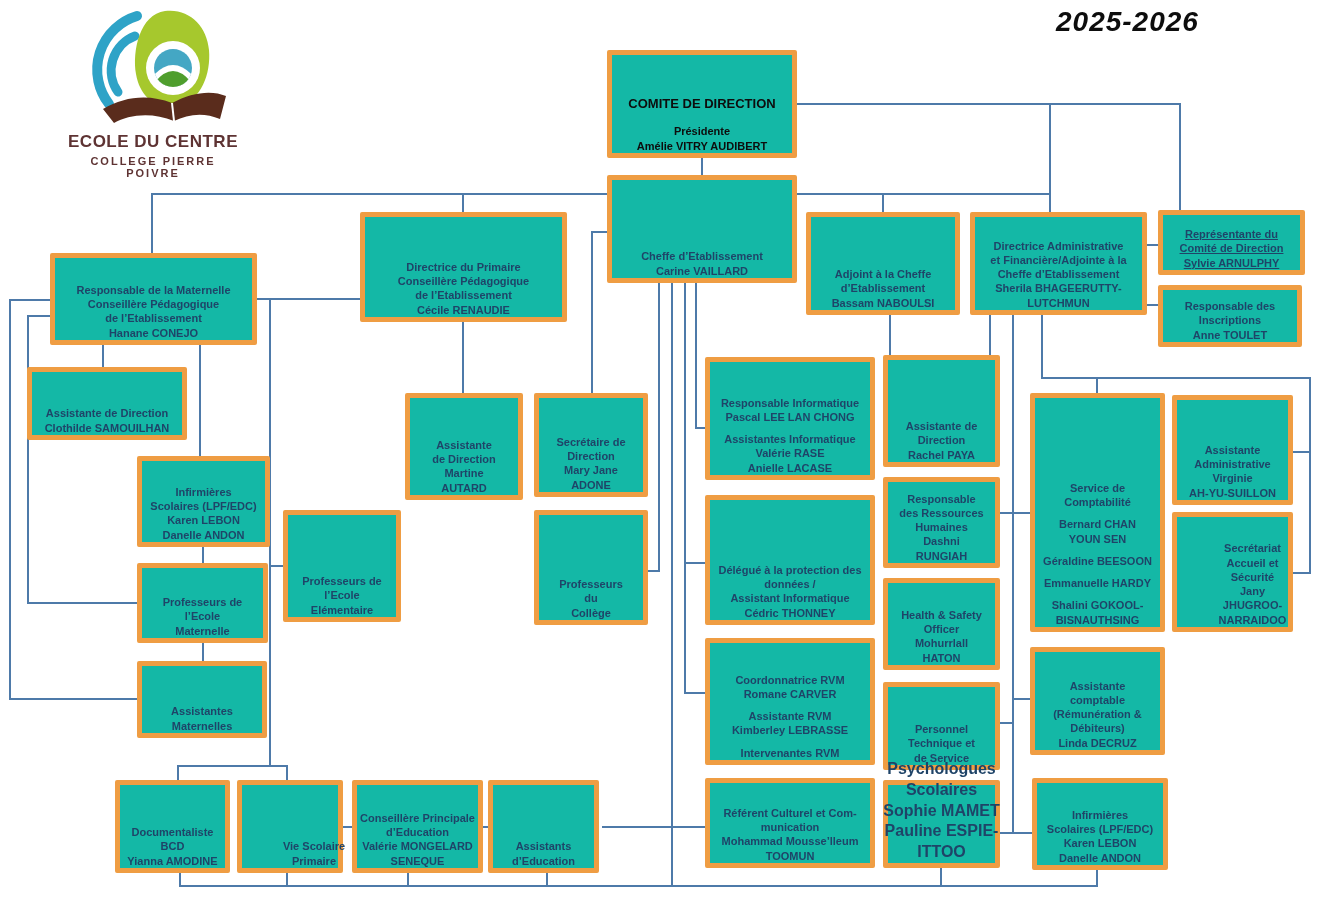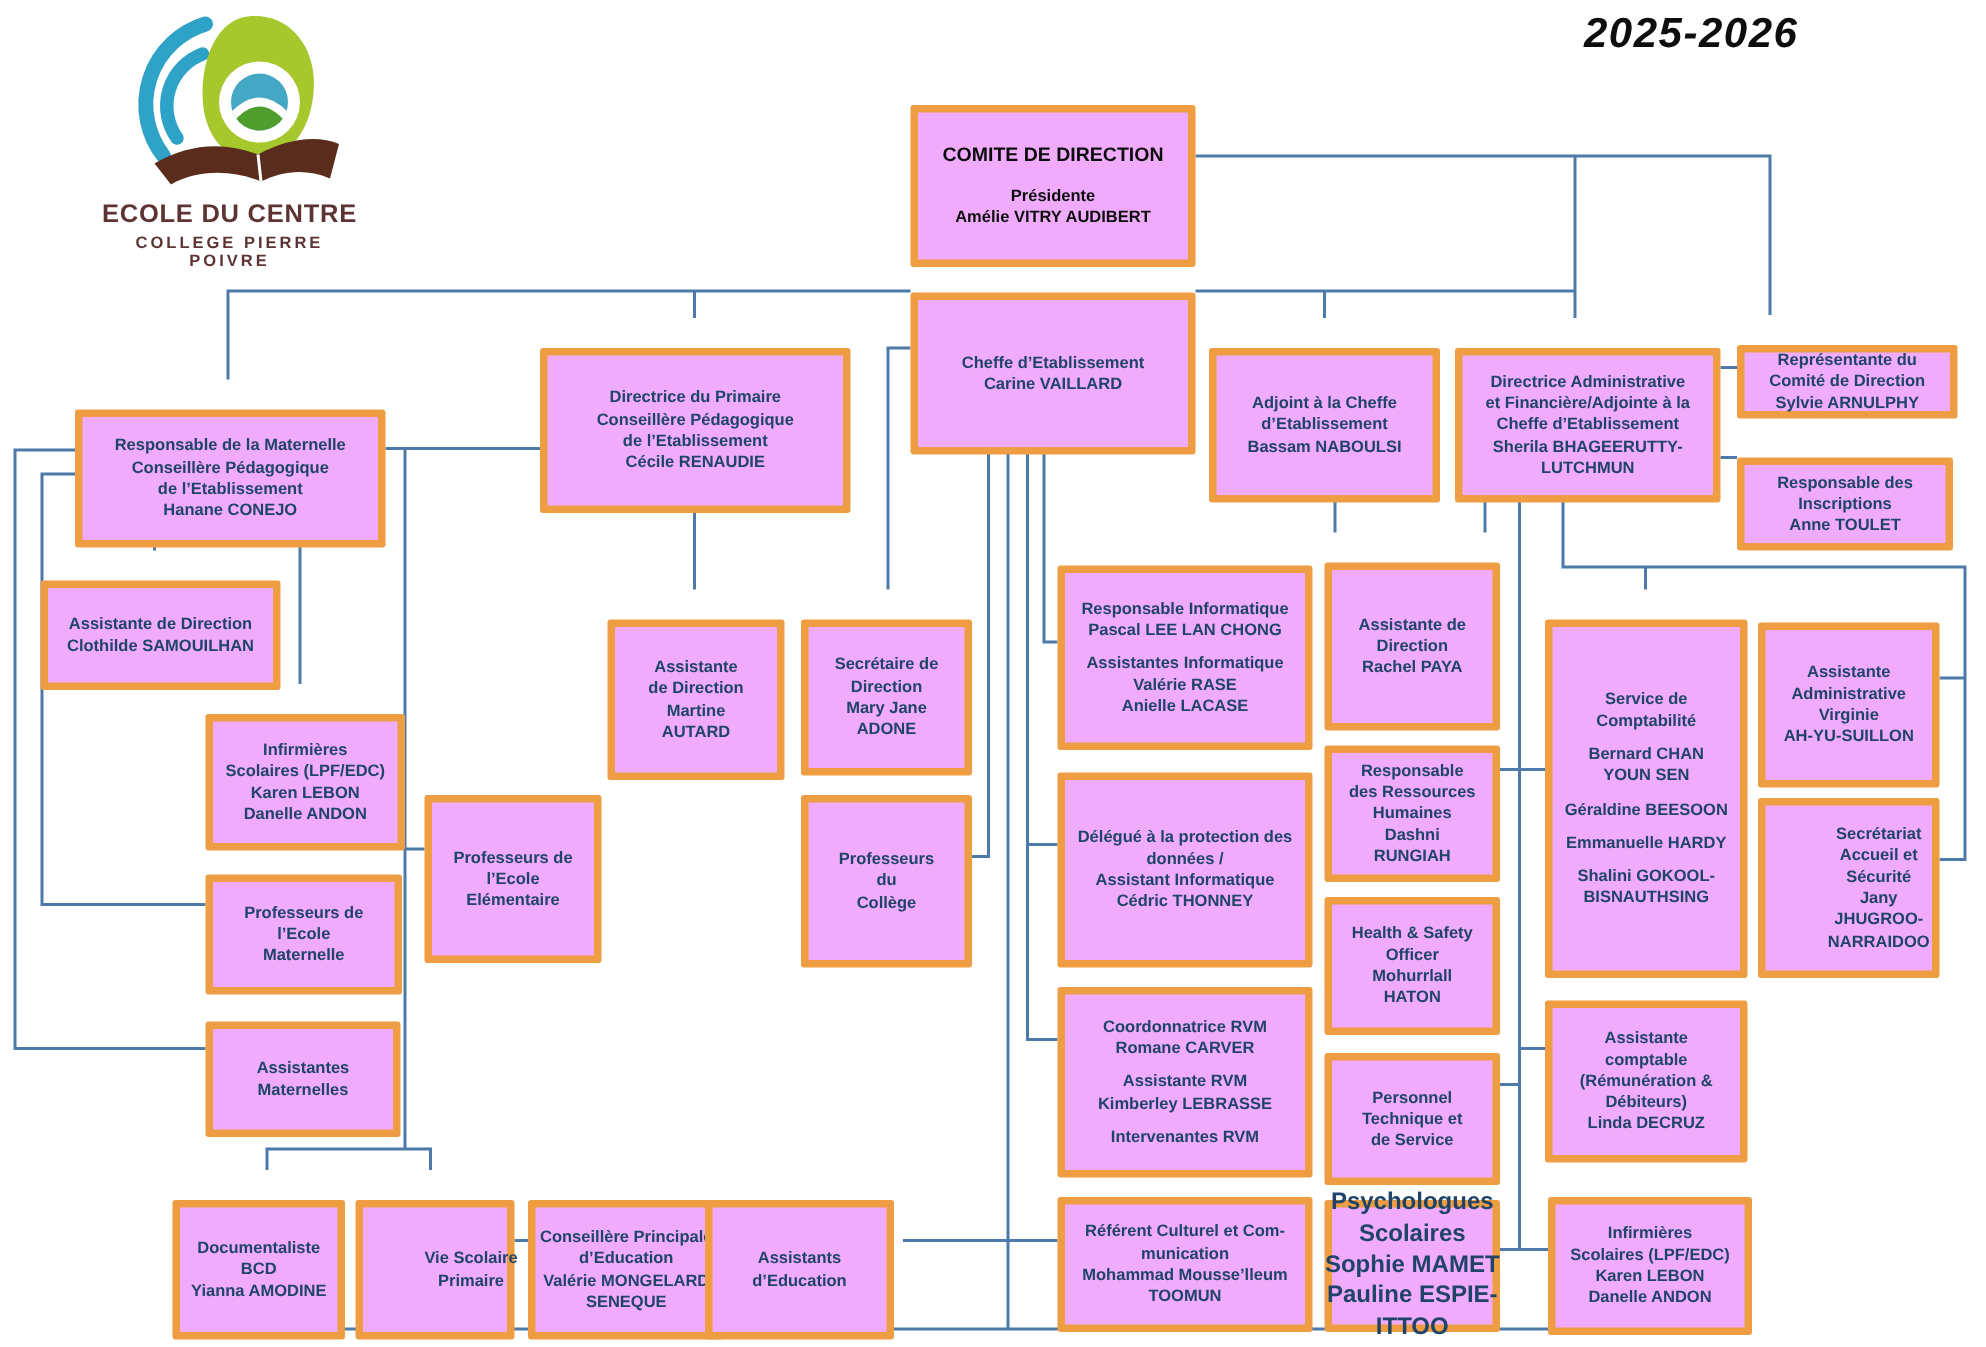--- a/index.html
+++ b/index.html
@@ -3,33 +3,32 @@
 <meta charset="utf-8">
 <style>
   html,body{margin:0;padding:0;background:#ffffff;}
   body{font-family:"Liberation Sans","DejaVu Sans",sans-serif;}
   #canvas{position:relative;width:1324px;height:898px;background:#ffffff;overflow:hidden;}
   #connectors{position:absolute;left:0;top:0;z-index:1;}
   #boxes{position:absolute;left:0;top:0;width:100%;height:100%;z-index:2;pointer-events:none;}
   .node{
     position:absolute;
     box-sizing:border-box;
-    background:#f0abfc;
+    background:#14b8a6;
     border:5px solid #ef9d43;
     border-radius:2px;
     display:flex;
     flex-direction:column;
     align-items:center;
-    justify-content:center;
+    justify-content:flex-end;
     text-align:center;
     color:#1f4468;
     font-weight:bold;
     font-size:11px;
     line-height:1.3;
-    margin-top:20px;
   }
   .node-line{white-space:nowrap;}
   .node-title{font-size:13px;margin-bottom:12px;white-space:nowrap;}
   .spacer{height:8px;}
   #year-title{
     position:absolute;left:1056px;top:6px;width:180px;
     font-size:28px;font-weight:bold;font-style:italic;color:#0d0d0d;
     letter-spacing:1px;z-index:3;text-align:left;
   }
   #logo{position:absolute;left:68px;top:8px;width:170px;z-index:3;text-align:center;}
@@ -123,21 +122,21 @@
         <div class="node-line">d’Etablissement</div>
         <div class="node-line">Bassam NABOULSI</div>
       </div>
       <div class="node" style="left: 970px; top: 212px; width: 177px; height: 103px;">
         <div class="node-line">Directrice Administrative</div>
         <div class="node-line">et Financière/Adjointe à la</div>
         <div class="node-line">Cheffe d’Etablissement</div>
         <div class="node-line">Sherila BHAGEERUTTY-</div>
         <div class="node-line">LUTCHMUN</div>
       </div>
-      <div class="node" style="left: 1158px; top: 210px; width: 147px; height: 49px;">
+      <div class="node" style="left: 1158px; top: 210px; width: 147px; height: 65px; text-decoration: underline;">
         <div class="node-line">Représentante du</div>
         <div class="node-line">Comité de Direction</div>
         <div class="node-line">Sylvie ARNULPHY</div>
       </div>
       <div class="node" style="left: 1158px; top: 285px; width: 144px; height: 62px;">
         <div class="node-line">Responsable des</div>
         <div class="node-line">Inscriptions</div>
         <div class="node-line">Anne TOULET</div>
       </div>
       <div class="node" style="left: 50px; top: 253px; width: 207px; height: 92px;">
@@ -301,19 +300,19 @@
       <div class="node" style="left: 237px; top: 780px; width: 106px; height: 93px; padding-left: 48px;">
         <div class="node-line">Vie Scolaire</div>
         <div class="node-line">Primaire</div>
       </div>
       <div class="node" style="left: 352px; top: 780px; width: 131px; height: 93px;">
         <div class="node-line">Conseillère Principale</div>
         <div class="node-line">d’Education</div>
         <div class="node-line">Valérie MONGELARD</div>
         <div class="node-line">SENEQUE</div>
       </div>
-      <div class="node" style="left: 470px; top: 780px; width: 126px; height: 93px;">
+      <div class="node" style="left: 488px; top: 780px; width: 111px; height: 93px;">
         <div class="node-line">Assistants</div>
         <div class="node-line">d’Education</div>
       </div>
     </div>
 
 </div>
 
 </body></html>

